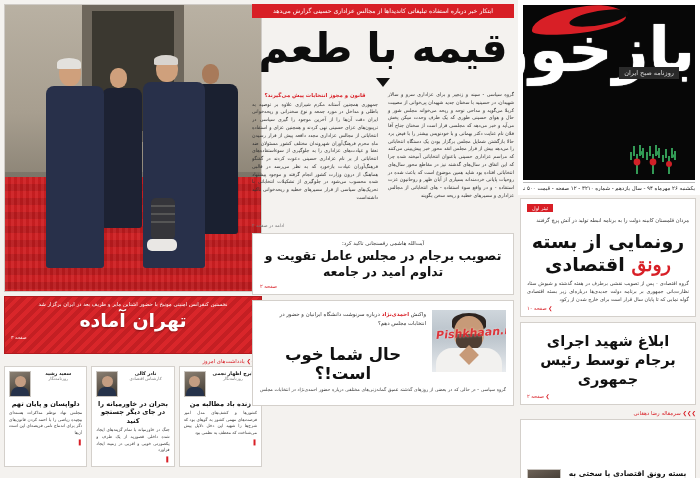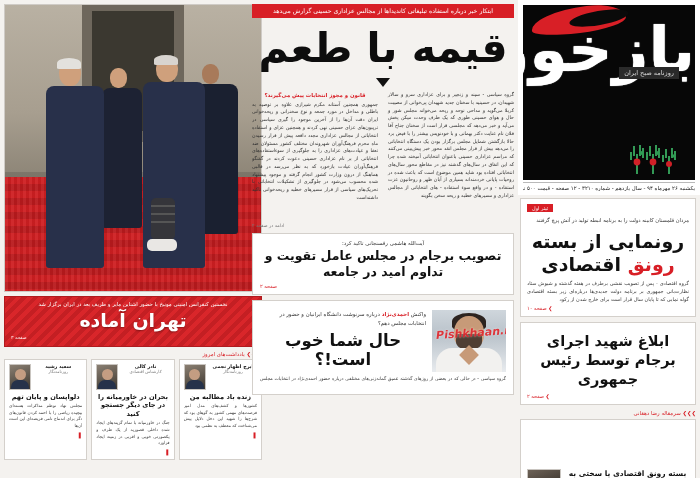--- a/index.html
+++ b/index.html
@@ -124,21 +124,21 @@
   }
   .box-headline {
     font-size: 19px;
     font-weight: bold;
     color: #111;
     line-height: 1.22;
     text-align: center;
     margin: 5px 0 4px 0;
     direction: rtl;
   }
-  .box-headline .hl-red { color: #d81f26; }
+  .box-headline .hl-red { color: #d81f26; font-family: Liberation Serif, serif; }
   .box-body {
     font-size: 5px;
     color: #3a3a3a;
     line-height: 1.55;
     text-align: justify;
     direction: rtl;
   }
   .more-link {
     font-size: 5px;
     color: #d81f26;
@@ -318,21 +318,21 @@
     text-align:right;
     line-height:1.6;
   }
   .sub-kicker .nm-red { color:#d81f26; font-weight:bold; }
   .big-q {
     font-size: 16.5px;
     font-weight:bold;
     color:#111;
     text-align:center;
     direction:rtl;
-    margin-top:3px;
+    margin-top:17px;
   }
   .tail-body {
     font-size:4.6px; color:#3a3a3a; line-height:1.6;
     direction:rtl; text-align:justify; margin-top:3px;
     column-count:1; max-height:14px; overflow:hidden;
   }
 
   
   .left-col {
     position: absolute;
@@ -393,21 +393,21 @@
   }
   .boot-strap {
     position:absolute; background:#555; height:2px; width:100%;
   }
 
   .left-red-banner {
     position:relative;
     margin-top: 4px;
     background: repeating-linear-gradient(135deg,#d9262a 0 4px,#c41f23 4px 8px);
     border: 1px solid #b01b1f;
-    padding: 4px 6px 6px 6px;
+    padding: 4px 6px 13px 6px;
     overflow:hidden;
   }
   .lrb-kicker {
     font-size: 5.4px;
     color:#ffffff;
     text-align:center;
     direction:rtl;
     white-space:nowrap;
     overflow:hidden;
     margin-bottom:2px;

